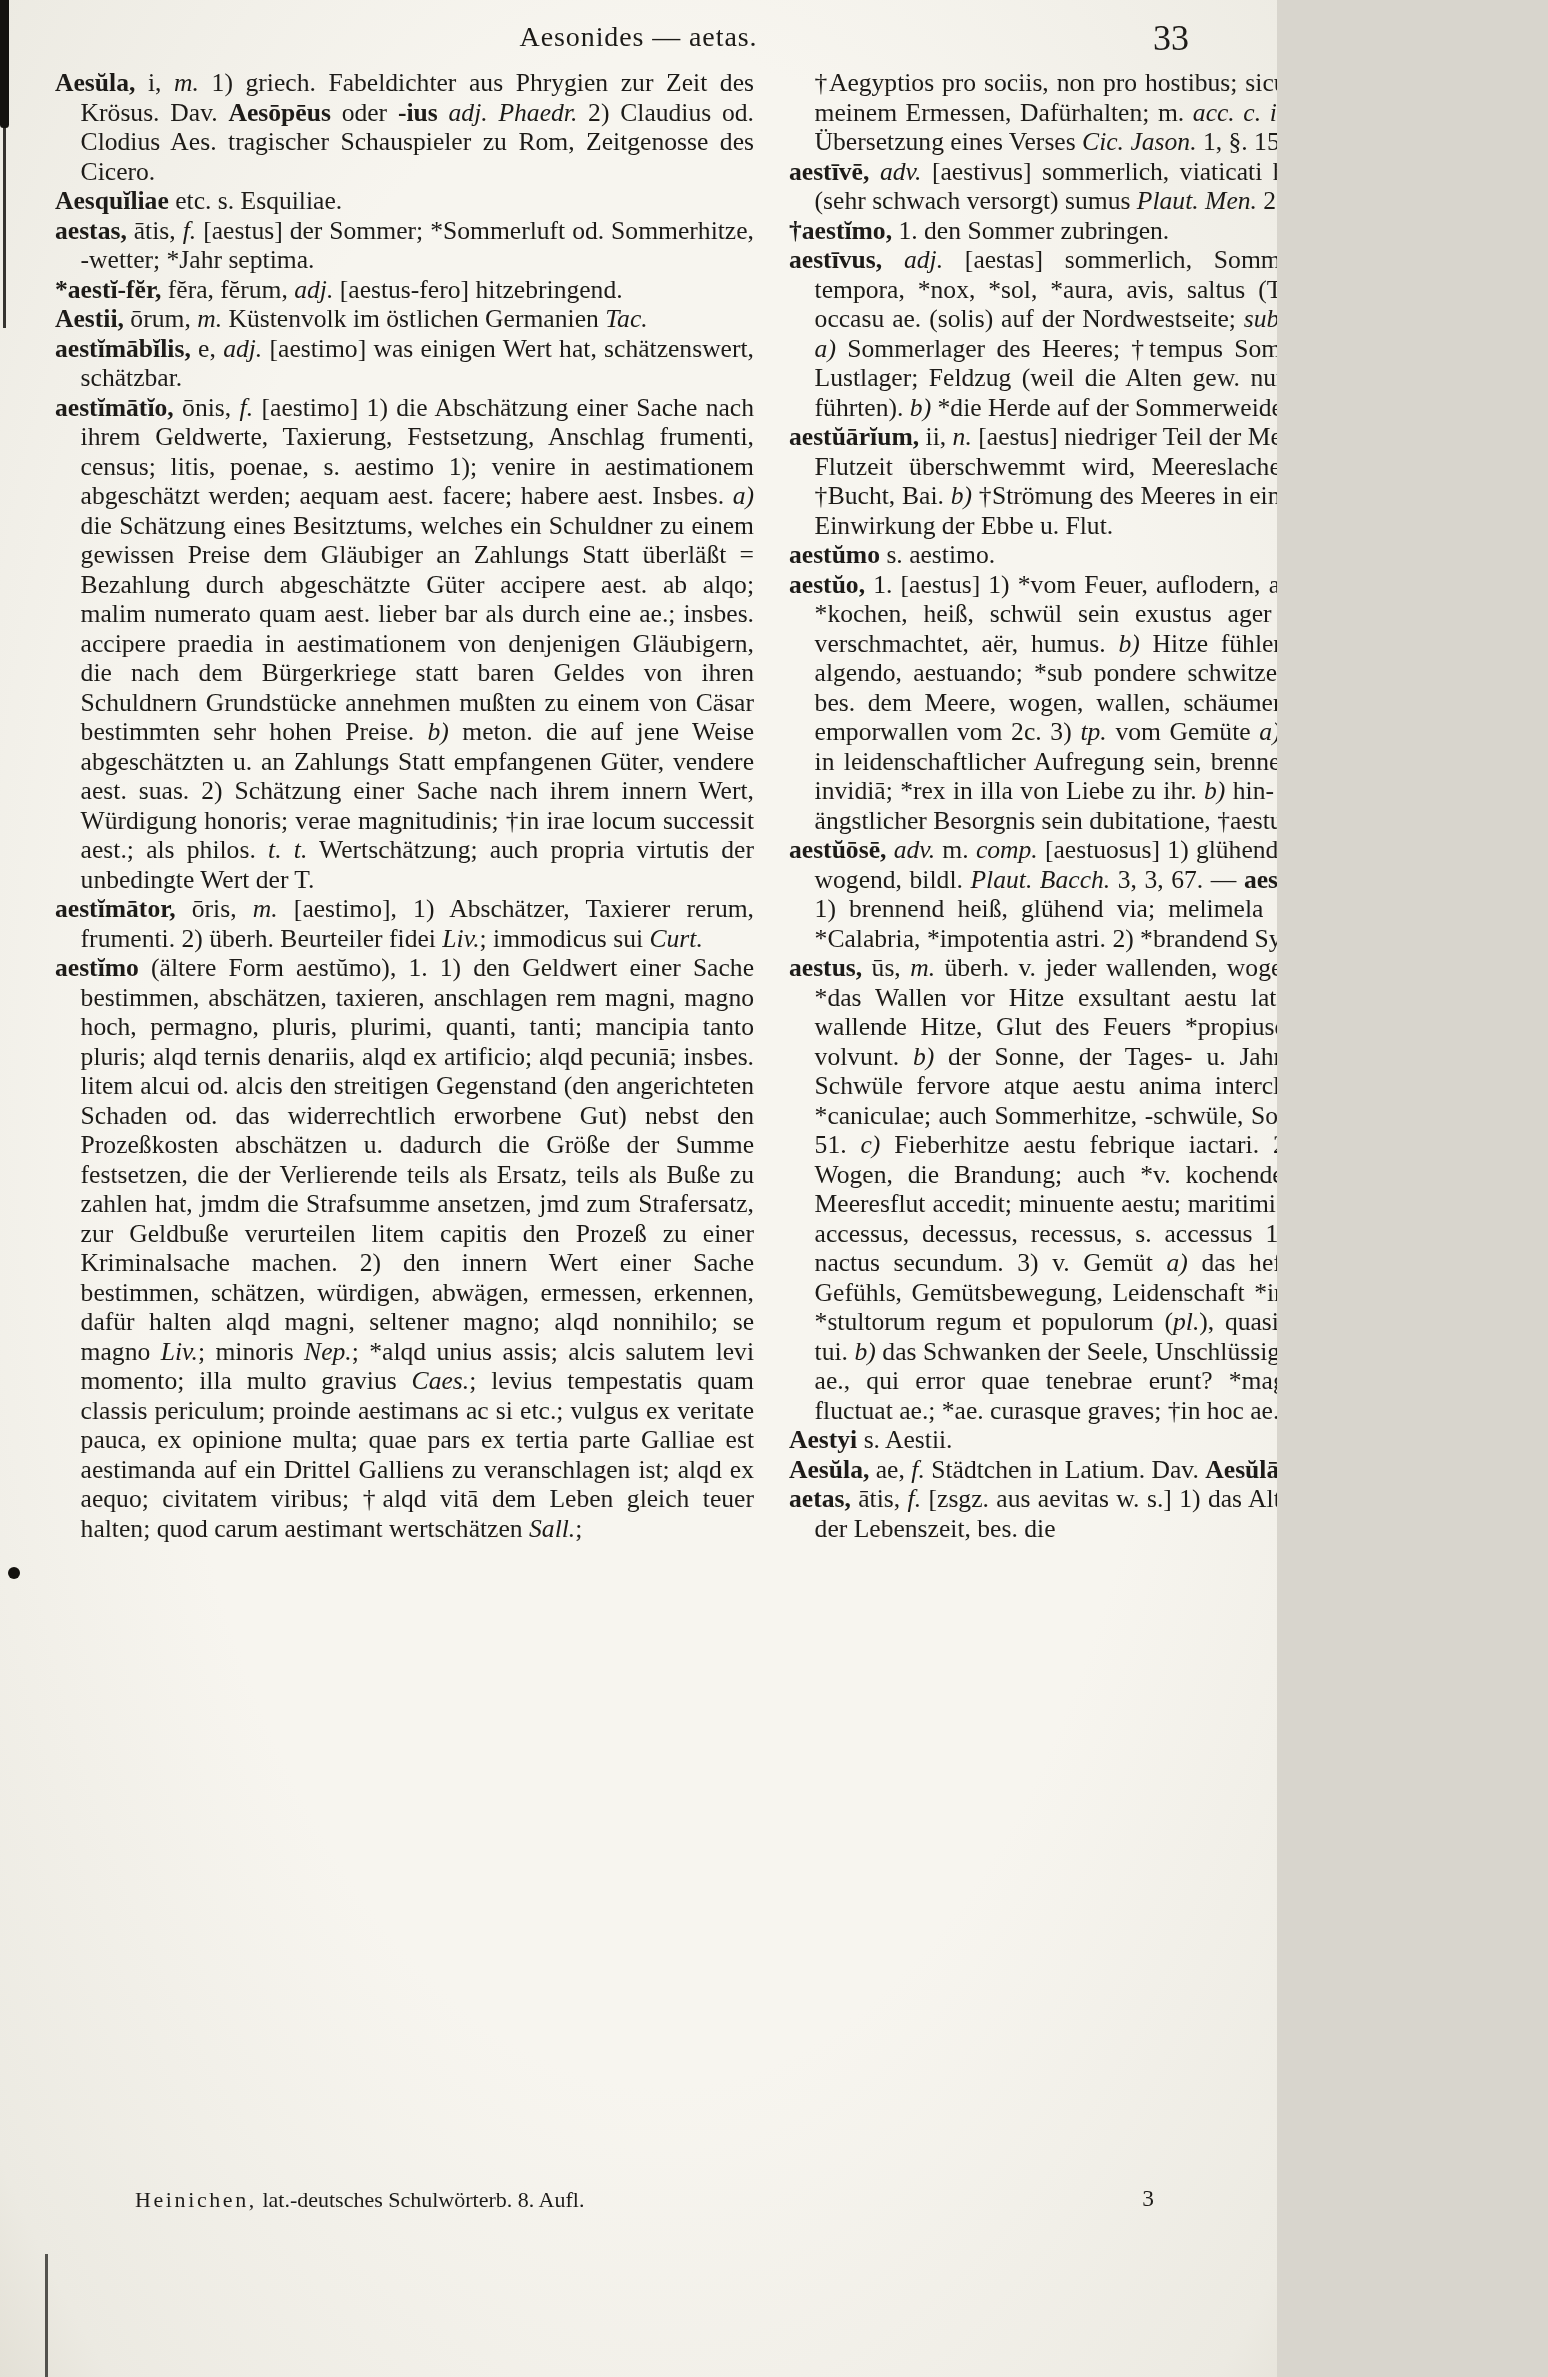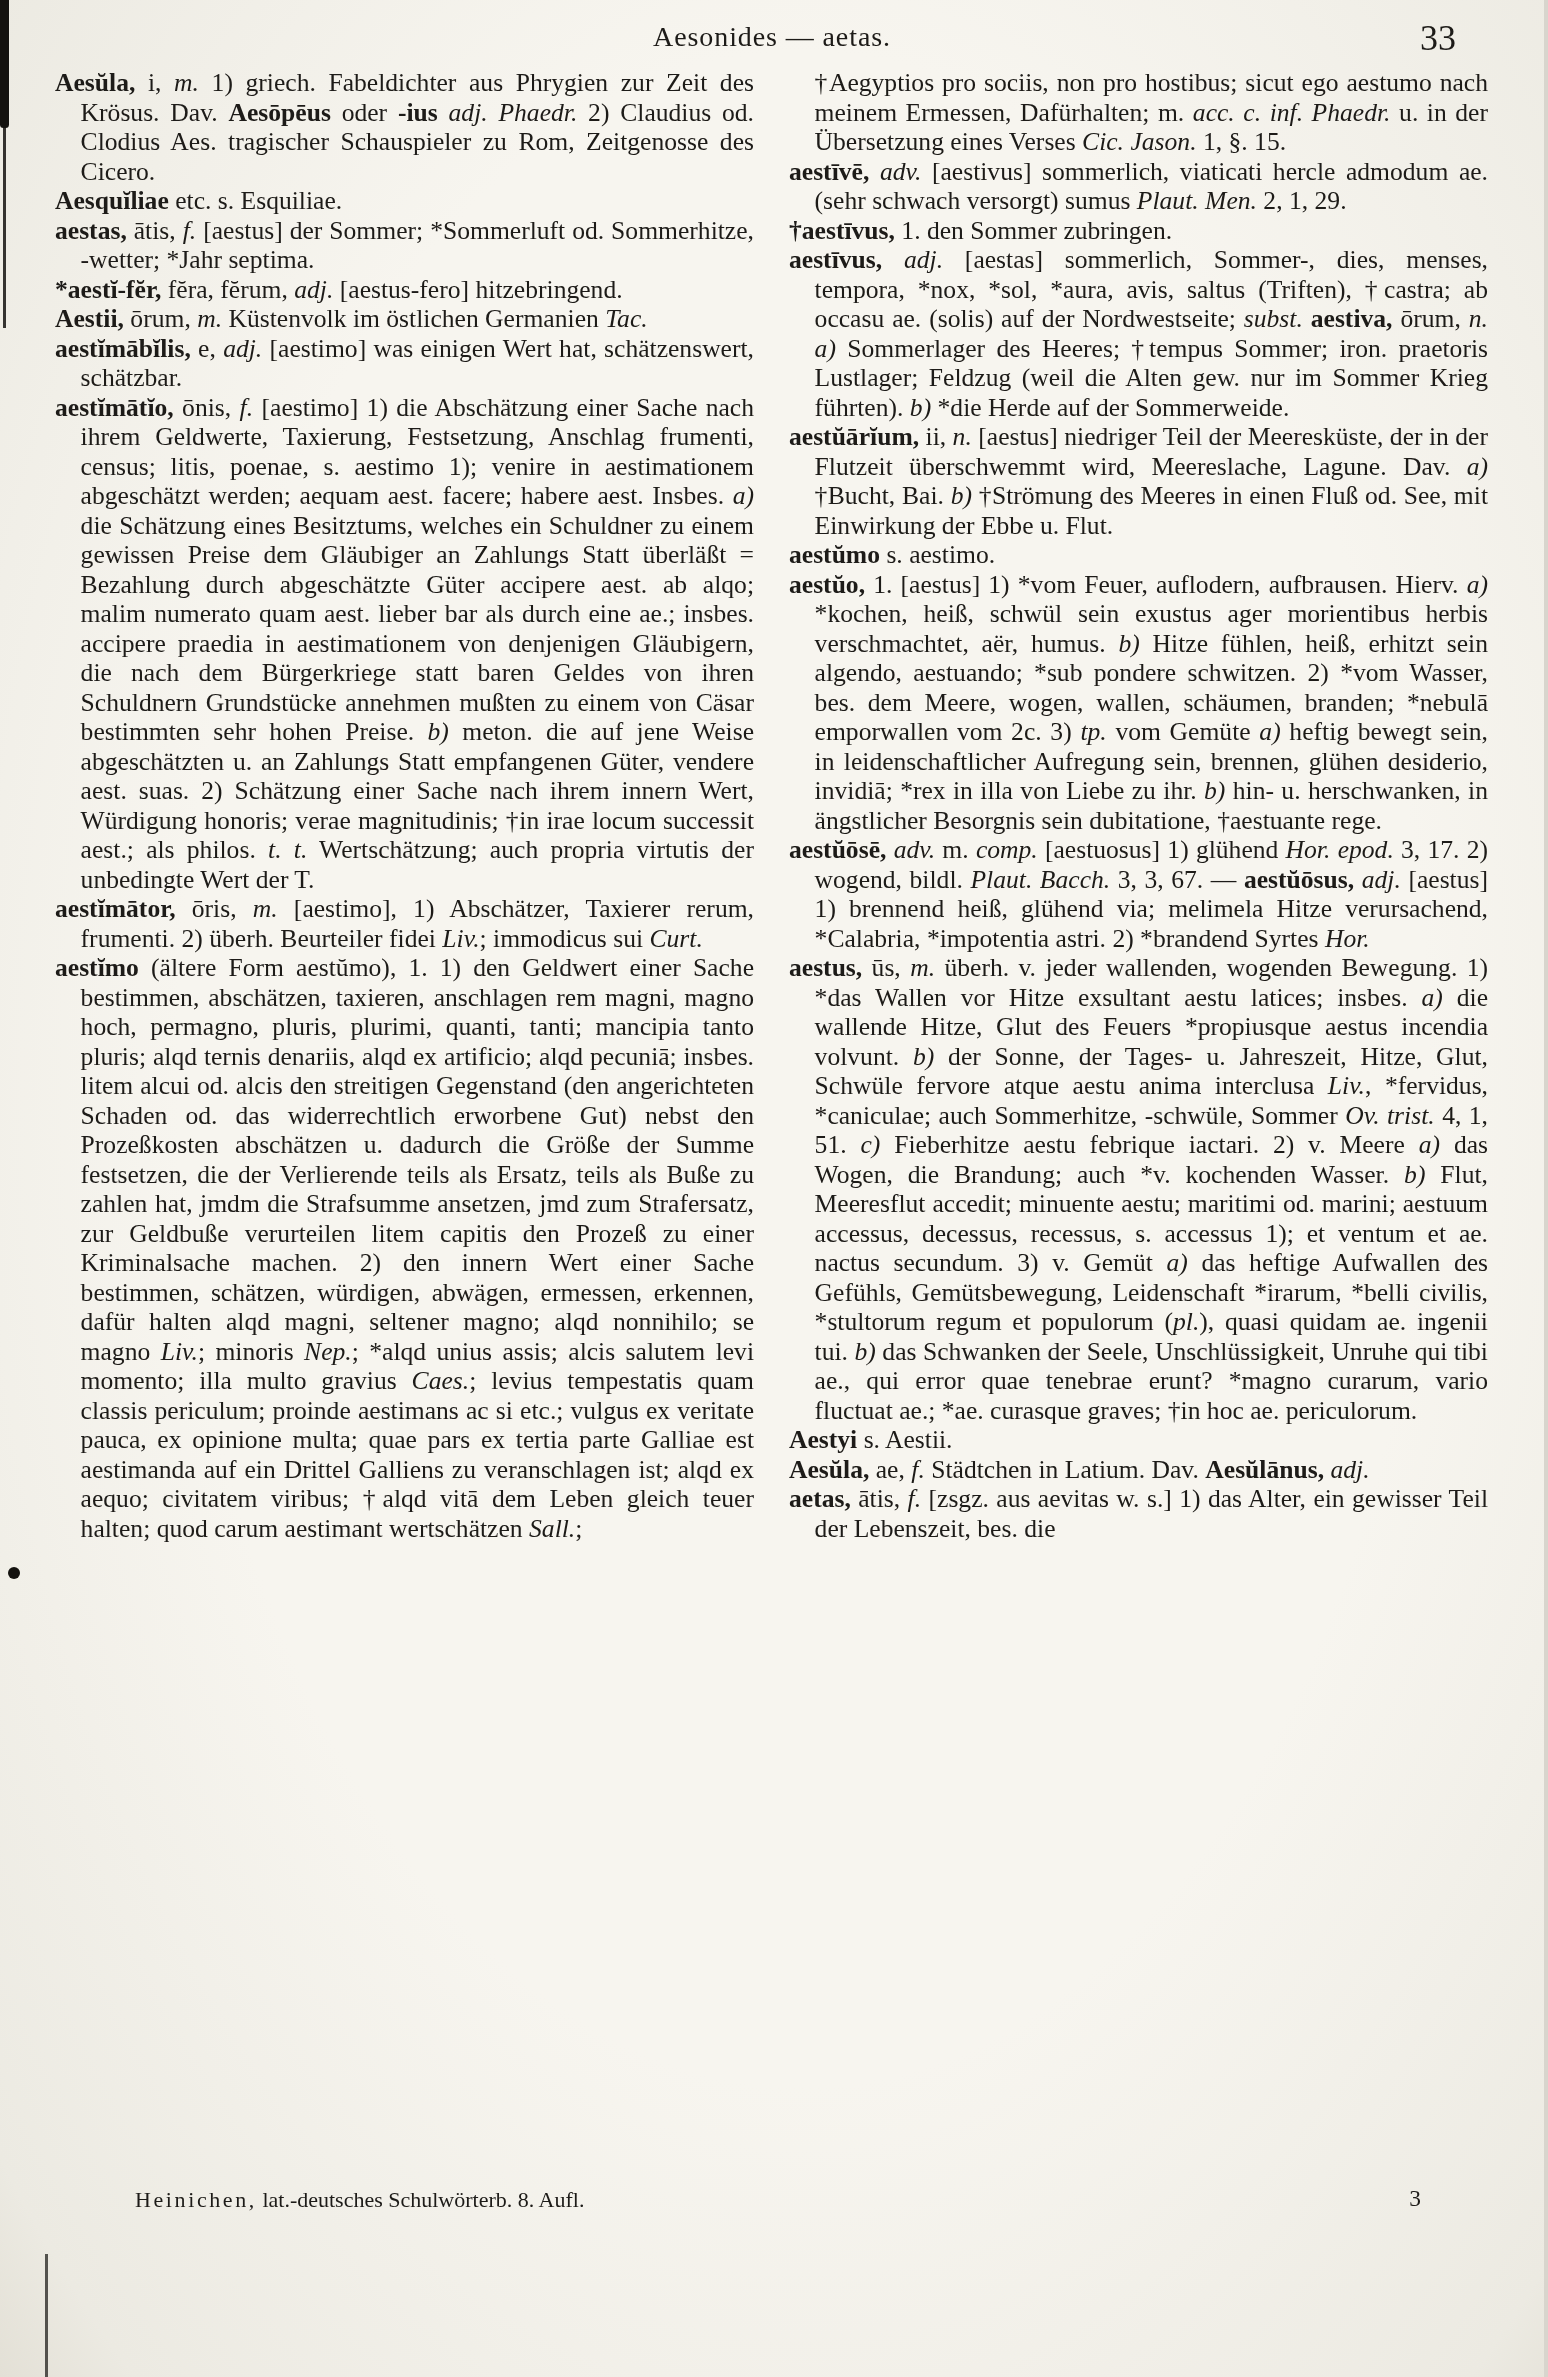--- a/index.html
+++ b/index.html
@@ -4,21 +4,21 @@
 <style>
   * { box-sizing: border-box; }
   html, body { margin: 0; padding: 0; }
   body {
     width: 1549px; height: 2377px;
     background: #d8d5cd;
     font-family: "Liberation Serif", "DejaVu Serif", serif;
   }
   .page {
     position: relative;
-    width: 1544px; height: 2377px;
+    width: 1277px; height: 2377px;
     background: radial-gradient(ellipse at 52% 45%, #f7f5ef 55%, #eceae2 92%, #e3e0d6 100%);
     color: #1d1b18;
     overflow: hidden;
   }
   .running-title {
     position: absolute; top: 21px; left: 0; width: 100%;
     text-align: center; font-size: 28px; letter-spacing: 0.9px;
   }
   .page-number {
     position: absolute; top: 17.4px; right: 88px; font-size: 36px;
@@ -72,21 +72,21 @@
         <p class="entry"><b class="headword">*aestĭ-fĕr,</b> fĕra, fĕrum, <i>adj.</i> [aestus-fero] hitzebringend.</p>
         <p class="entry"><b class="headword">Aestii,</b> ōrum, <i>m.</i> Küstenvolk im östlichen Germanien <i>Tac.</i></p>
         <p class="entry"><b class="headword">aestĭmābĭlis,</b> e, <i>adj.</i> [aestimo] was einigen Wert hat, schätzenswert, schätzbar.</p>
         <p class="entry"><b class="headword">aestĭmātĭo,</b> ōnis, <i>f.</i> [aestimo] 1) die Abschätzung einer Sache nach ihrem Geldwerte, Taxierung, Festsetzung, Anschlag frumenti, census; litis, poenae, s. aestimo 1); venire in aestimationem abgeschätzt werden; aequam aest. facere; habere aest. Insbes. <i>a)</i> die Schätzung eines Besitztums, welches ein Schuldner zu einem gewissen Preise dem Gläubiger an Zahlungs Statt überläßt = Bezahlung durch abgeschätzte Güter accipere aest. ab alqo; malim numerato quam aest. lieber bar als durch eine ae.; insbes. accipere praedia in aestimationem von denjenigen Gläubigern, die nach dem Bürgerkriege statt baren Geldes von ihren Schuldnern Grundstücke annehmen mußten zu einem von Cäsar bestimmten sehr hohen Preise. <i>b)</i> meton. die auf jene Weise abgeschätzten u. an Zahlungs Statt empfangenen Güter, vendere aest. suas. 2) Schätzung einer Sache nach ihrem innern Wert, Würdigung honoris; verae magnitudinis; †in irae locum successit aest.; als philos. <i>t. t.</i> Wertschätzung; auch propria virtutis der unbedingte Wert der T.</p>
         <p class="entry"><b class="headword">aestĭmātor,</b> ōris, <i>m.</i> [aestimo], 1) Abschätzer, Taxierer rerum, frumenti. 2) überh. Beurteiler fidei <i>Liv.</i>; immodicus sui <i>Curt.</i></p>
         <p class="entry"><b class="headword">aestĭmo</b> (ältere Form aestŭmo), 1. 1) den Geldwert einer Sache bestimmen, abschätzen, taxieren, anschlagen rem magni, magno hoch, permagno, pluris, plurimi, quanti, tanti; mancipia tanto pluris; alqd ternis denariis, alqd ex artificio; alqd pecuniā; insbes. litem alcui od. alcis den streitigen Gegenstand (den angerichteten Schaden od. das widerrechtlich erworbene Gut) nebst den Prozeßkosten abschätzen u. dadurch die Größe der Summe festsetzen, die der Verlierende teils als Ersatz, teils als Buße zu zahlen hat, jmdm die Strafsumme ansetzen, jmd zum Strafersatz, zur Geldbuße verurteilen litem capitis den Prozeß zu einer Kriminalsache machen. 2) den innern Wert einer Sache bestimmen, schätzen, würdigen, abwägen, ermessen, erkennen, dafür halten alqd magni, seltener magno; alqd nonnihilo; se magno <i>Liv.</i>; minoris <i>Nep.</i>; *alqd unius assis; alcis salutem levi momento; illa multo gravius <i>Caes.</i>; levius tempestatis quam classis periculum; proinde aestimans ac si etc.; vulgus ex veritate pauca, ex opinione multa; quae pars ex tertia parte Galliae est aestimanda auf ein Drittel Galliens zu veranschlagen ist; alqd ex aequo; civitatem viribus; †alqd vitā dem Leben gleich teuer halten; quod carum aestimant wertschätzen <i>Sall.</i>;</p>
       </div>
     <div class="column">
         <p class="entry continuation">†Aegyptios pro sociis, non pro hostibus; sicut ego aestumo nach meinem Ermessen, Dafürhalten; m. <i>acc. c. inf. Phaedr.</i> u. in der Übersetzung eines Verses <i>Cic. Jason.</i> 1, §. 15.</p>
         <p class="entry"><b class="headword">aestīvē,</b> <i>adv.</i> [aestivus] sommerlich, viaticati hercle admodum ae. (sehr schwach versorgt) sumus <i>Plaut. Men.</i> 2, 1, 29.</p>
-        <p class="entry"><b class="headword">†aestīvus,</b> 1. den Sommer zubringen.</p>
+        <p class="entry"><b class="headword">†aestĭmo,</b> 1. den Sommer zubringen.</p>
         <p class="entry"><b class="headword">aestīvus,</b> <i>adj.</i> [aestas] sommerlich, Sommer-, dies, menses, tempora, *nox, *sol, *aura, avis, saltus (Triften), †castra; ab occasu ae. (solis) auf der Nordwestseite; <i>subst.</i> <b>aestiva,</b> ōrum, <i>n.</i> <i>a)</i> Sommerlager des Heeres; †tempus Sommer; iron. praetoris Lustlager; Feldzug (weil die Alten gew. nur im Sommer Krieg führten). <i>b)</i> *die Herde auf der Sommerweide.</p>
         <p class="entry"><b class="headword">aestŭārĭum,</b> ii, <i>n.</i> [aestus] niedriger Teil der Meeresküste, der in der Flutzeit überschwemmt wird, Meereslache, Lagune. Dav. <i>a)</i> †Bucht, Bai. <i>b)</i> †Strömung des Meeres in einen Fluß od. See, mit Einwirkung der Ebbe u. Flut.</p>
         <p class="entry"><b class="headword">aestŭmo</b> s. aestimo.</p>
         <p class="entry"><b class="headword">aestŭo,</b> 1. [aestus] 1) *vom Feuer, auflodern, aufbrausen. Hierv. <i>a)</i> *kochen, heiß, schwül sein exustus ager morientibus herbis verschmachtet, aër, humus. <i>b)</i> Hitze fühlen, heiß, erhitzt sein algendo, aestuando; *sub pondere schwitzen. 2) *vom Wasser, bes. dem Meere, wogen, wallen, schäumen, branden; *nebulā emporwallen vom 2c. 3) <i>tp.</i> vom Gemüte <i>a)</i> heftig bewegt sein, in leidenschaftlicher Aufregung sein, brennen, glühen desiderio, invidiā; *rex in illa von Liebe zu ihr. <i>b)</i> hin- u. herschwanken, in ängstlicher Besorgnis sein dubitatione, †aestuante rege.</p>
         <p class="entry"><b class="headword">aestŭōsē,</b> <i>adv.</i> m. <i>comp.</i> [aestuosus] 1) glühend <i>Hor. epod.</i> 3, 17. 2) wogend, bildl. <i>Plaut. Bacch.</i> 3, 3, 67. — <b>aestŭōsus,</b> <i>adj.</i> [aestus] 1) brennend heiß, glühend via; melimela Hitze verursachend, *Calabria, *impotentia astri. 2) *brandend Syrtes <i>Hor.</i></p>
         <p class="entry"><b class="headword">aestus,</b> ūs, <i>m.</i> überh. v. jeder wallenden, wogenden Bewegung. 1) *das Wallen vor Hitze exsultant aestu latices; insbes. <i>a)</i> die wallende Hitze, Glut des Feuers *propiusque aestus incendia volvunt. <i>b)</i> der Sonne, der Tages- u. Jahreszeit, Hitze, Glut, Schwüle fervore atque aestu anima interclusa <i>Liv.</i>, *fervidus, *caniculae; auch Sommerhitze, -schwüle, Sommer <i>Ov. trist.</i> 4, 1, 51. <i>c)</i> Fieberhitze aestu febrique iactari. 2) v. Meere <i>a)</i> das Wogen, die Brandung; auch *v. kochenden Wasser. <i>b)</i> Flut, Meeresflut accedit; minuente aestu; maritimi od. marini; aestuum accessus, decessus, recessus, s. accessus 1); et ventum et ae. nactus secundum. 3) v. Gemüt <i>a)</i> das heftige Aufwallen des Gefühls, Gemütsbewegung, Leidenschaft *irarum, *belli civilis, *stultorum regum et populorum (<i>pl.</i>), quasi quidam ae. ingenii tui. <i>b)</i> das Schwanken der Seele, Unschlüssigkeit, Unruhe qui tibi ae., qui error quae tenebrae erunt? *magno curarum, vario fluctuat ae.; *ae. curasque graves; †in hoc ae. periculorum.</p>
         <p class="entry"><b class="headword">Aestyi</b> s. Aestii.</p>
         <p class="entry"><b class="headword">Aesŭla,</b> ae, <i>f.</i> Städtchen in Latium. Dav. <b>Aesŭlānus,</b> <i>adj.</i></p>
         <p class="entry"><b class="headword">aetas,</b> ātis, <i>f.</i> [zsgz. aus aevitas w. s.] 1) das Alter, ein gewisser Teil der Lebenszeit, bes. die</p>
       </div>

